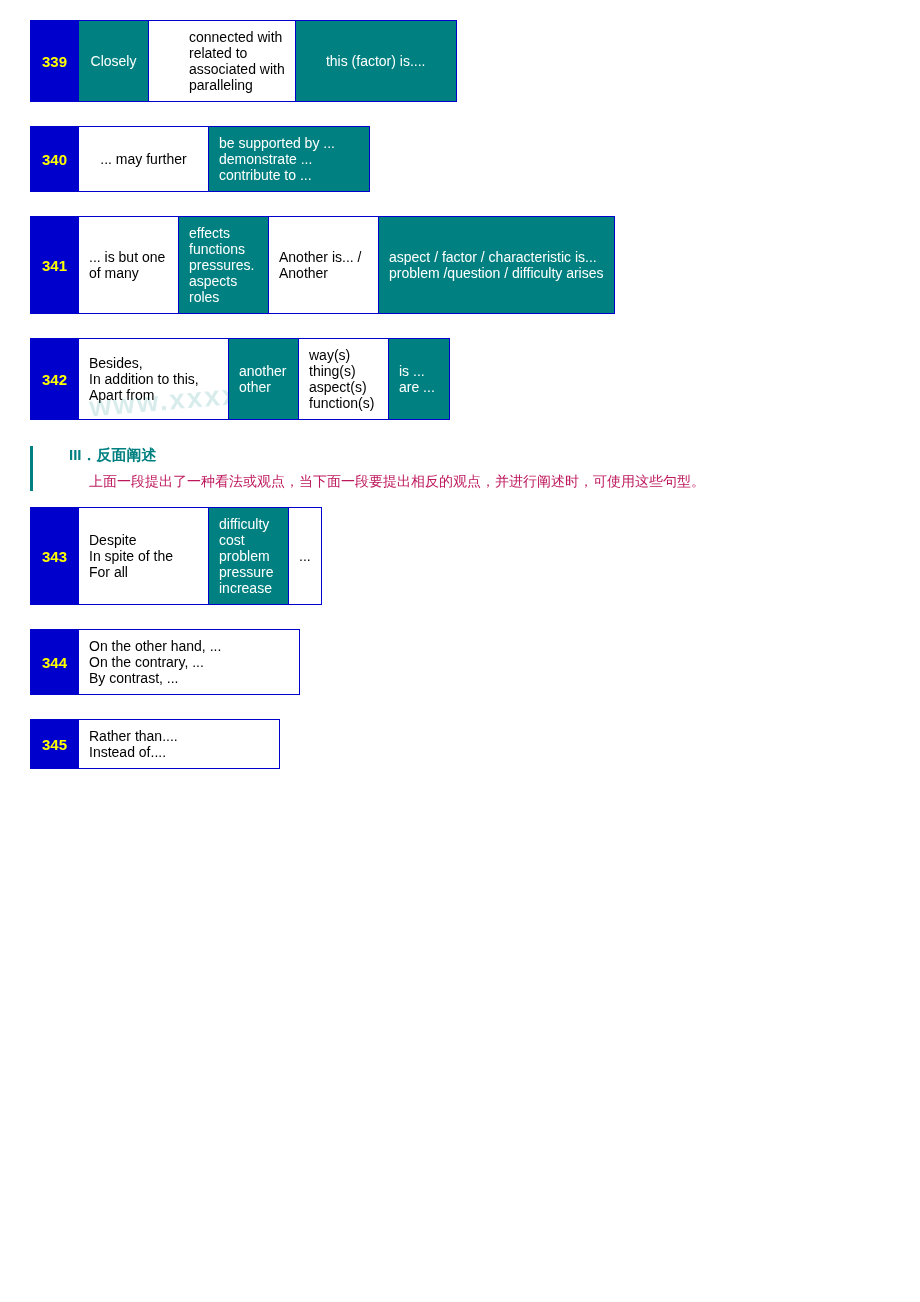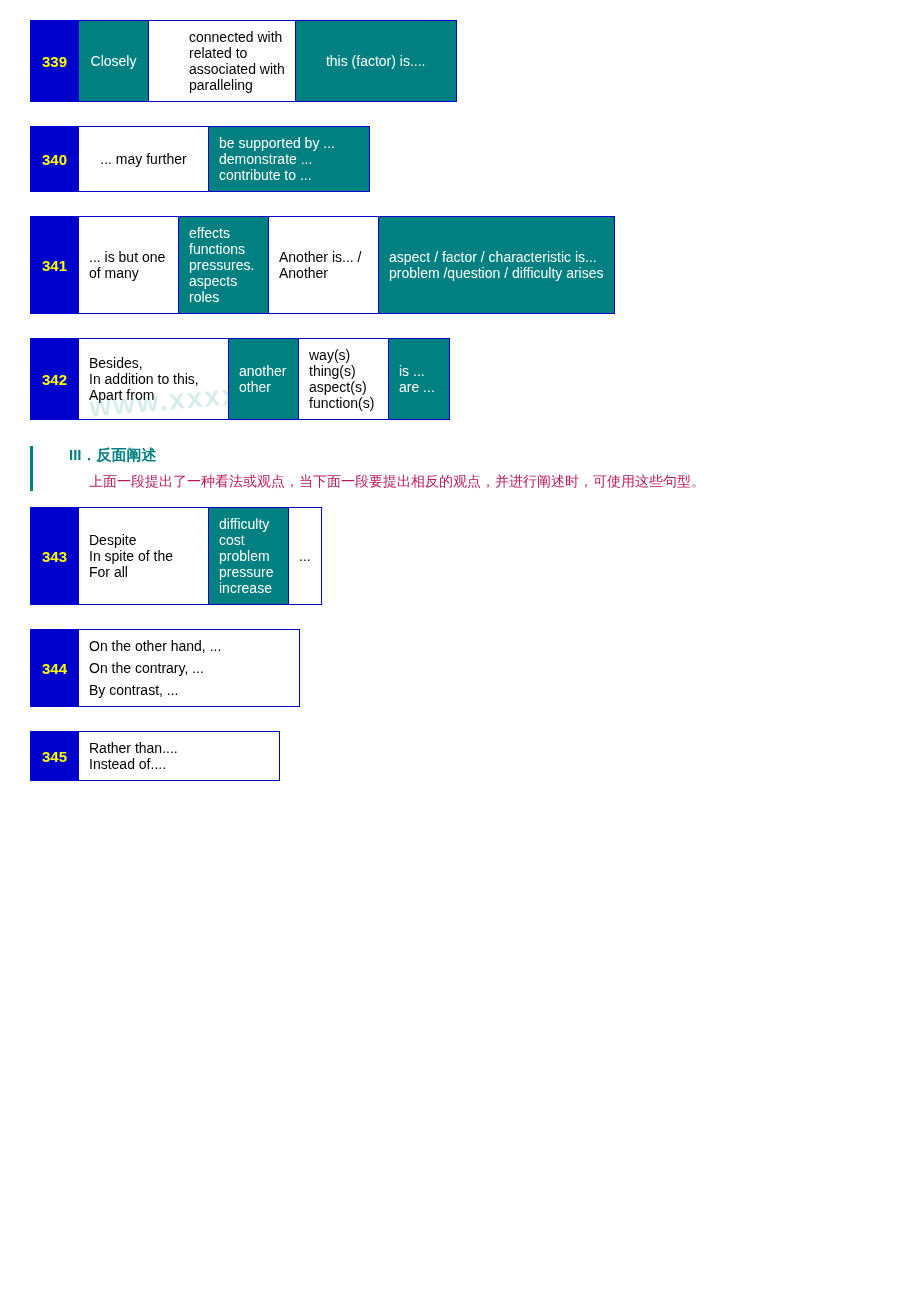--- a/index.html
+++ b/index.html
@@ -215,21 +215,21 @@
     </div>
     <div class="cell bg-white" style="min-width:30px;">
       <span>...</span>
     </div>
   </div>
 
   <div class="phrase-block block-344">
     <div class="cell bg-blue cell-num">
       <span>344</span>
     </div>
-    <div class="cell bg-white cell-multi" style="min-width:220px;gap:6px;">
+    <div class="cell bg-white cell-multi" style="min-width:220px;">
       <div>On the other hand, ...</div>
       <div>On the contrary, ...</div>
       <div>By contrast, ...</div>
     </div>
   </div>
 
   <div class="phrase-block block-345">
     <div class="cell bg-blue cell-num">
       <span>345</span>
     </div>

